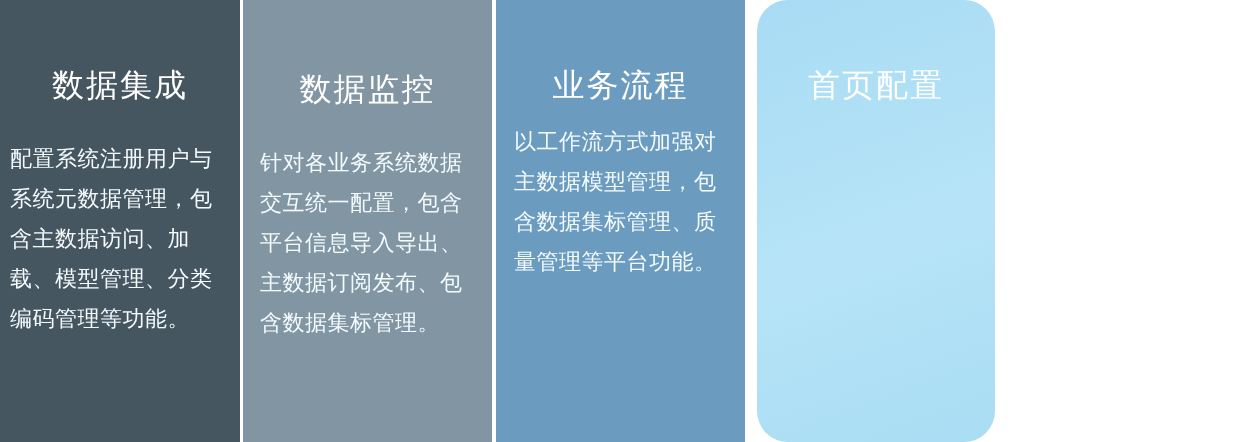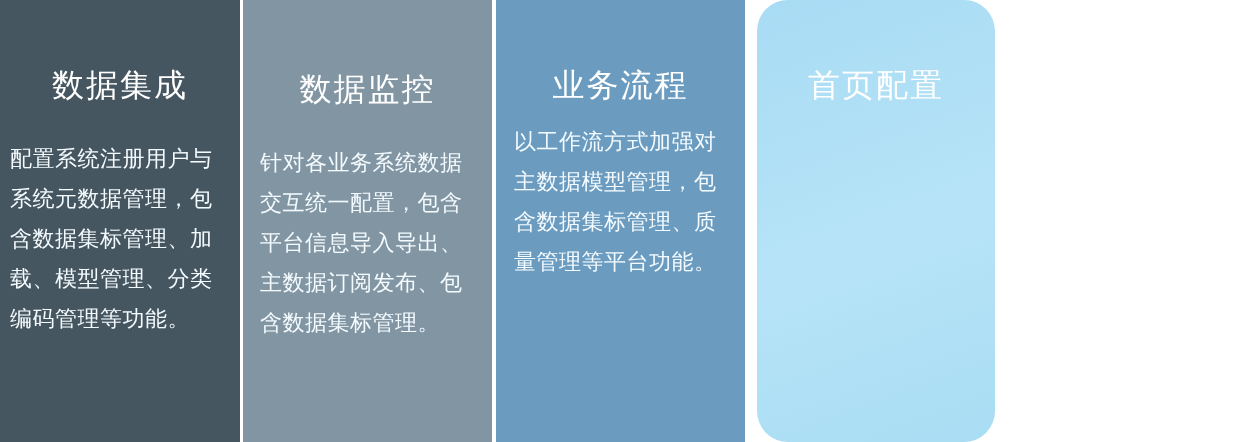--- a/index.html
+++ b/index.html
@@ -90,21 +90,21 @@
   .card-4 .card-title { top: 68px; }
   .card-4 .card-body  { top: 139px; left: 18px; right: 10px; }
 </style>
 </head>
 <body>
 
 <div id="feature-cards">
 
   <div class="card card-0">
     <div class="card-title">数据集成</div>
-    <div class="card-body">配置系统注册用户与系统元数据管理，包含数据集标管理、加载、模型管理、分类编码管理等功能。</div>
+    <div class="card-body">配置系统注册用户与系统元数据管理，包含主数据访问、加载、模型管理、分类编码管理等功能。</div>
   </div>
 
   <div class="card card-1">
     <div class="card-title">数据监控</div>
     <div class="card-body">针对各业务系统数据交互统一配置，包含平台信息导入导出、主数据订阅发布、包含数据集标管理。</div>
   </div>
 
   <div class="card card-2">
     <div class="card-title">业务流程</div>
     <div class="card-body">以工作流方式加强对主数据模型管理，包含数据集标管理、质量管理等平台功能。</div>

